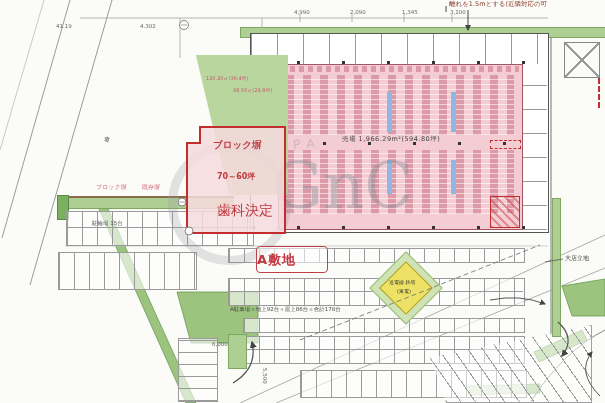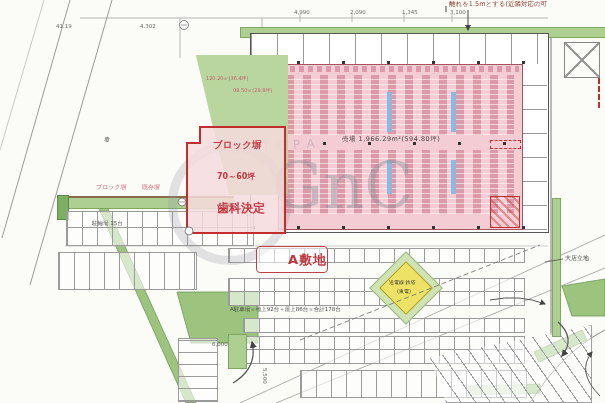--- a/index.html
+++ b/index.html
@@ -152,26 +152,26 @@
 
     <circle cx="184" cy="25" r="4.5" fill="#fff" stroke="#666" stroke-width="0.8"></circle>
     <circle cx="182" cy="202" r="4" fill="#fff" stroke="#666" stroke-width="0.8"></circle>
     <circle cx="189" cy="231" r="4" fill="#fff" stroke="#666" stroke-width="0.8"></circle>
     <line x1="181" y1="25" x2="187" y2="25" stroke="#666" stroke-width="0.6"></line>
     <line x1="179" y1="202" x2="185" y2="202" stroke="#666" stroke-width="0.6"></line>
   </svg>
 
   <div class="txt redtxt" style="left:213px;top:140px;font-size:9.5px;font-weight:bold;">ブロック塀</div>
   <div class="txt redtxt" style="left:217px;top:172px;font-size:8px;font-weight:bold;">70～60坪</div>
-  <div class="txt redtxt" style="left:217px;top:202px;font-size:12px;font-weight:bold;">歯科決定</div>
+  <div class="txt redtxt" style="left:217px;top:202px;font-size:14px;font-weight:normal;">歯科決定</div>
 
   <div class="txt" style="left:449px;top:1px;font-size:6.5px;color:#8a3a2a;">離れを1.5mとする(近隣対応の可</div>
 
   <div class="abs" style="left:256px;top:246px;width:70px;height:25px;border:1.6px solid #c04048;border-radius:4px;
-              background:rgba(255,255,255,.55);display:flex;align-items:center;justify-content:flex-end;">
+              background:rgba(255,255,255,.55);display:flex;align-items:center;justify-content:flex-start;">
     <span class="redtxt" style="font-size:13px;font-weight:bold;letter-spacing:1px;">A敷地</span>
   </div>
 
   <div class="txt" style="left:230px;top:306px;font-size:5.5px;color:#444;">A駐車場＝地上92台＋屋上86台＝合計178台</div>
 
   <div class="txt" style="left:96px;top:184px;font-size:6px;color:#d06878;">ブロック塀</div>
   <div class="txt" style="left:142px;top:184px;font-size:6px;color:#d06878;">既存塀</div>
   <div class="txt" style="left:92px;top:220px;font-size:5.5px;color:#555;">駐輪場 15台</div>
   <div class="txt" style="left:565px;top:255px;font-size:6px;color:#333;">大店立地</div>
   <div class="txt" style="left:106px;top:132px;font-size:5.5px;color:#777;writing-mode:vertical-rl;transform:rotate(14deg);">市道</div>

